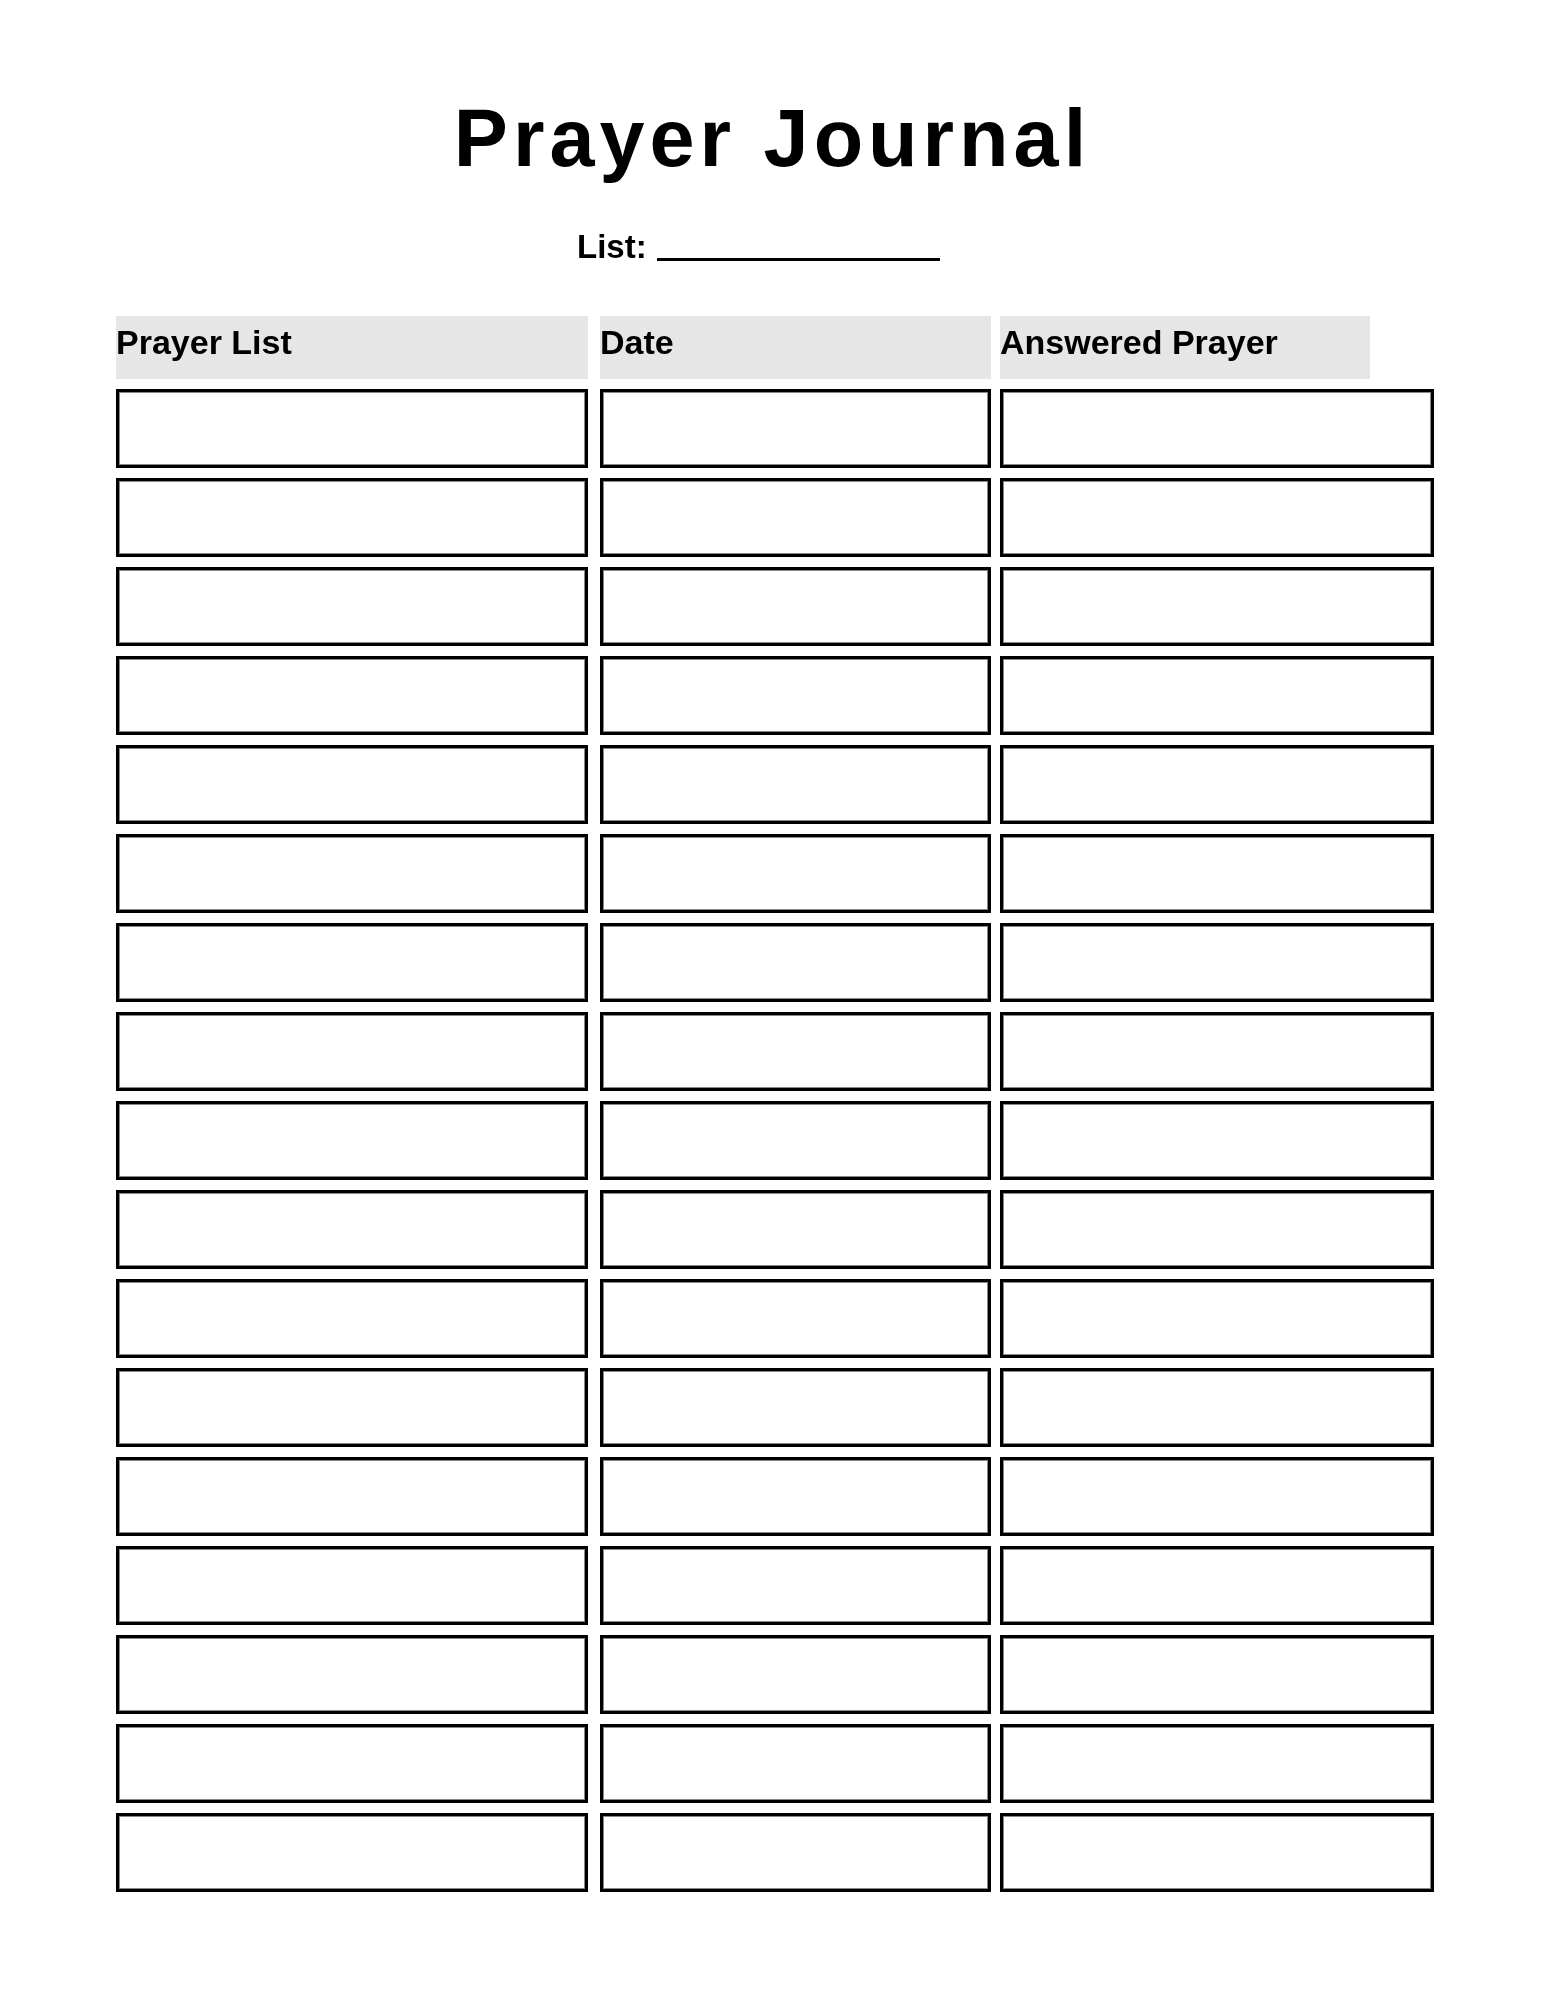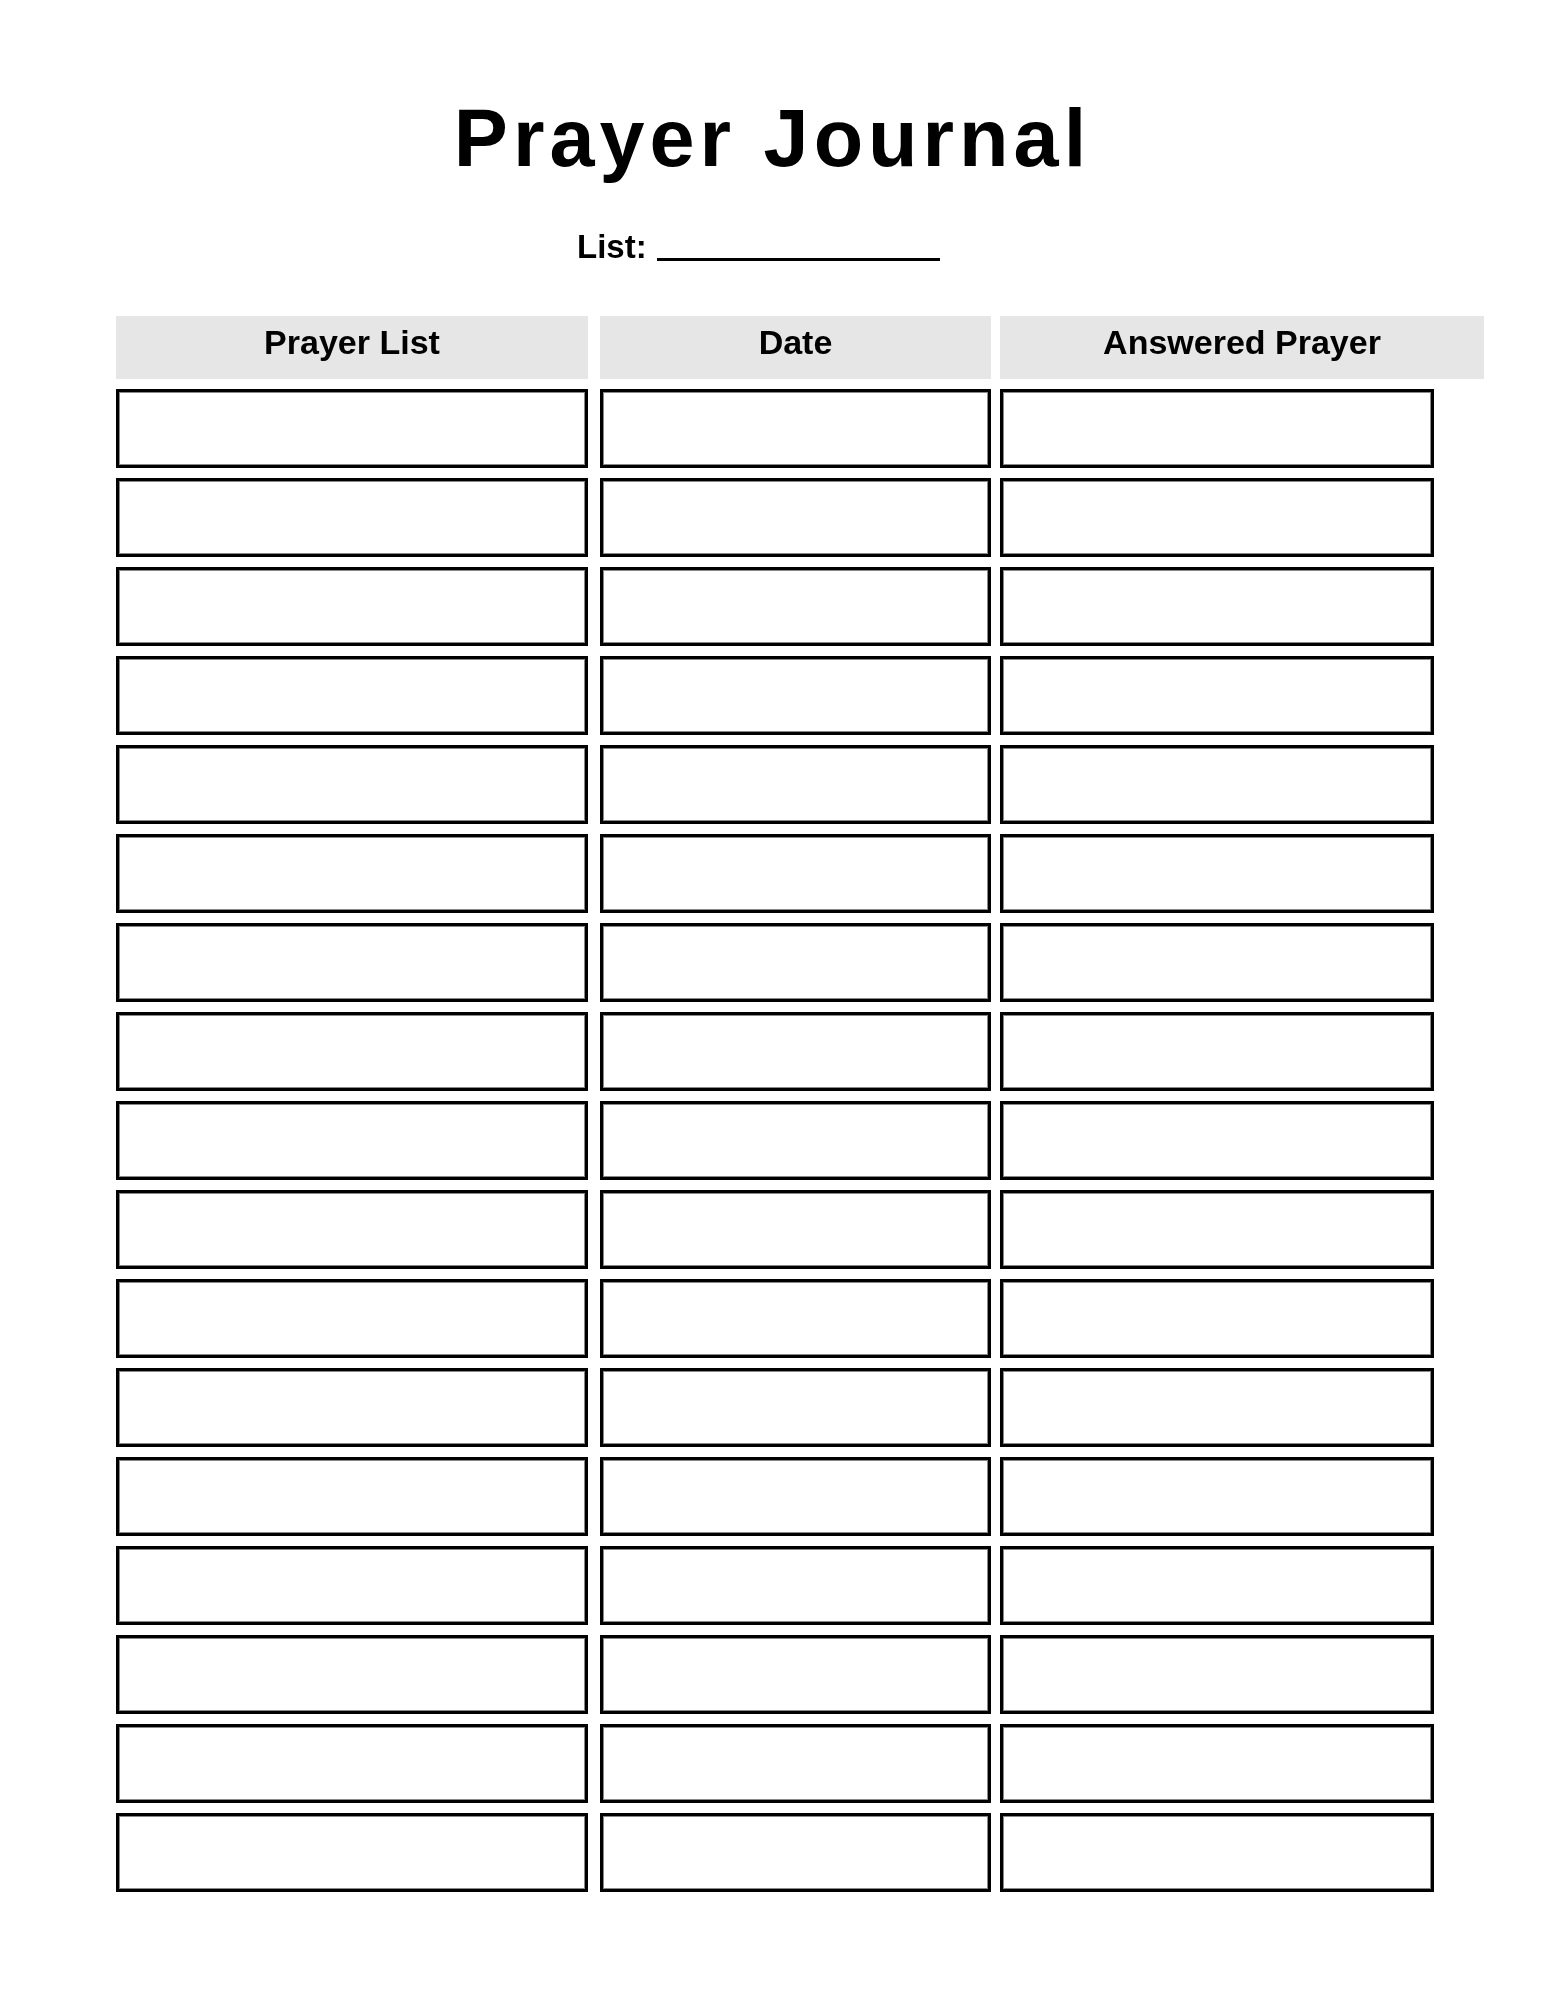--- a/index.html
+++ b/index.html
@@ -4,38 +4,38 @@
 <style>
   html, body { margin: 0; padding: 0; background: #ffffff; }
   body { width: 1545px; height: 2000px; position: relative; overflow: hidden;
          font-family: "Liberation Sans", sans-serif; color: #000; }
   .title { position: absolute; left: 0; width: 1545px; top: 98px; text-align: center;
            font-size: 81px; font-weight: bold; letter-spacing: 5px; line-height: 1; }
   .date-line { position: absolute; top: 223px; left: 577px; height: 40px; display: flex; align-items: flex-end; }
   .date-label { font-size: 33px; font-weight: bold; line-height: 1; }
   .date-blank { width: 283px; height: 0; border-bottom: 3px solid #000; margin-left: 10px; margin-bottom: 2px; }
   .hdr { position: absolute; top: 316px; height: 63px; background: #e6e6e6;
-         font-size: 34px; font-weight: bold; text-align: center; line-height: 52px; box-sizing: border-box; }
+         font-size: 34px; font-weight: bold; line-height: 52px; box-sizing: border-box; }
   .cell { position: absolute; height: 79px; box-sizing: border-box; border: 3px solid #000;
           outline: 1px solid #888; outline-offset: -4px; background: #fff; }
 </style>
 </head>
 <body>
 
 <div class="title">Prayer Journal</div>
 
 <div class="date-line">
   <span class="date-label">List:</span>
   <span class="date-blank"></span>
 </div>
 
 <div id="table">
     <div class="hdr" style="left: 116px; width: 472px;">Prayer List</div>
     <div class="hdr" style="left: 600px; width: 391px;">Date</div>
-    <div class="hdr" style="left: 1000px; width: 484px;">Answered Prayer</div>
+    <div class="hdr" style="left: 1000px; width: 370px;">Answered Prayer</div>
     <div class="cell" style="left: 116px; width: 472px; top: 389px;"></div>
     <div class="cell" style="left: 600px; width: 391px; top: 389px;"></div>
     <div class="cell" style="left: 1000px; width: 434px; top: 389px;"></div>
     <div class="cell" style="left: 116px; width: 472px; top: 478px;"></div>
     <div class="cell" style="left: 600px; width: 391px; top: 478px;"></div>
     <div class="cell" style="left: 1000px; width: 434px; top: 478px;"></div>
     <div class="cell" style="left: 116px; width: 472px; top: 567px;"></div>
     <div class="cell" style="left: 600px; width: 391px; top: 567px;"></div>
     <div class="cell" style="left: 1000px; width: 434px; top: 567px;"></div>
     <div class="cell" style="left: 116px; width: 472px; top: 656px;"></div>

